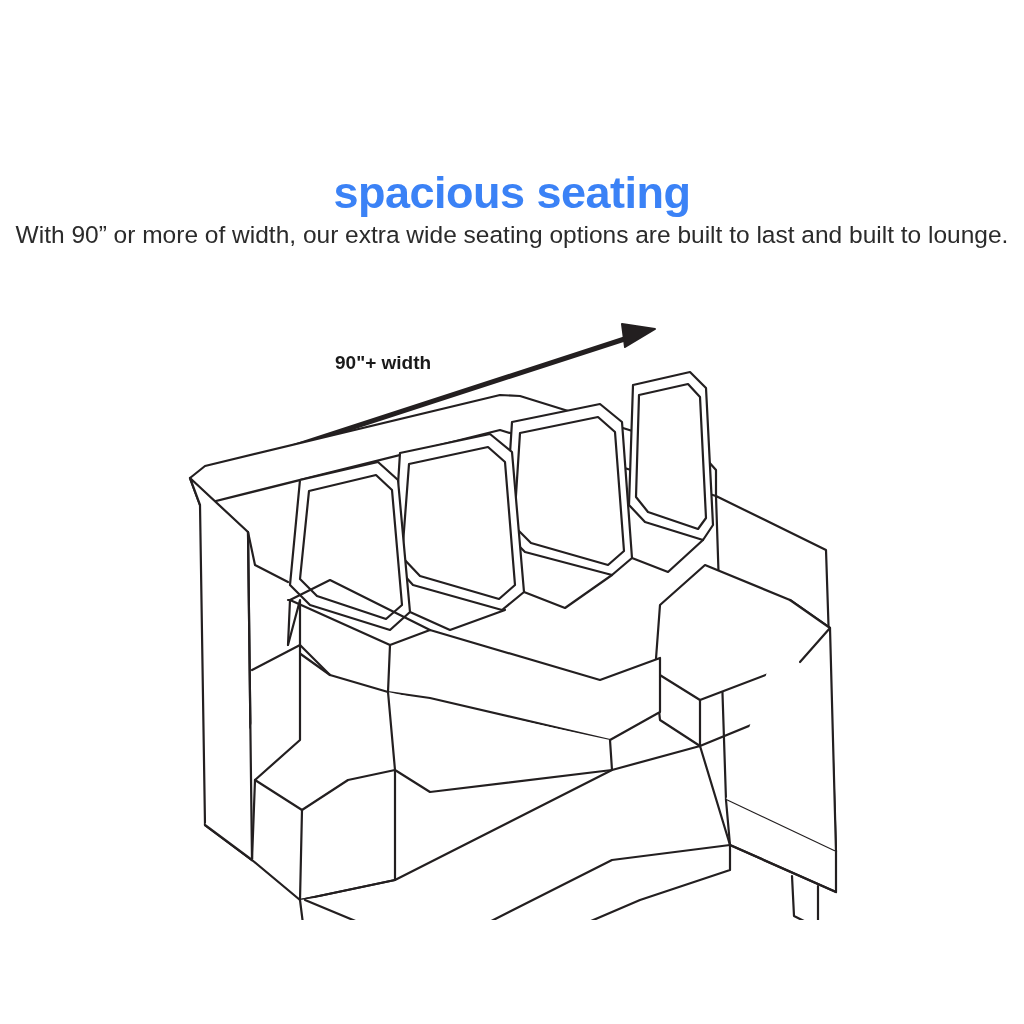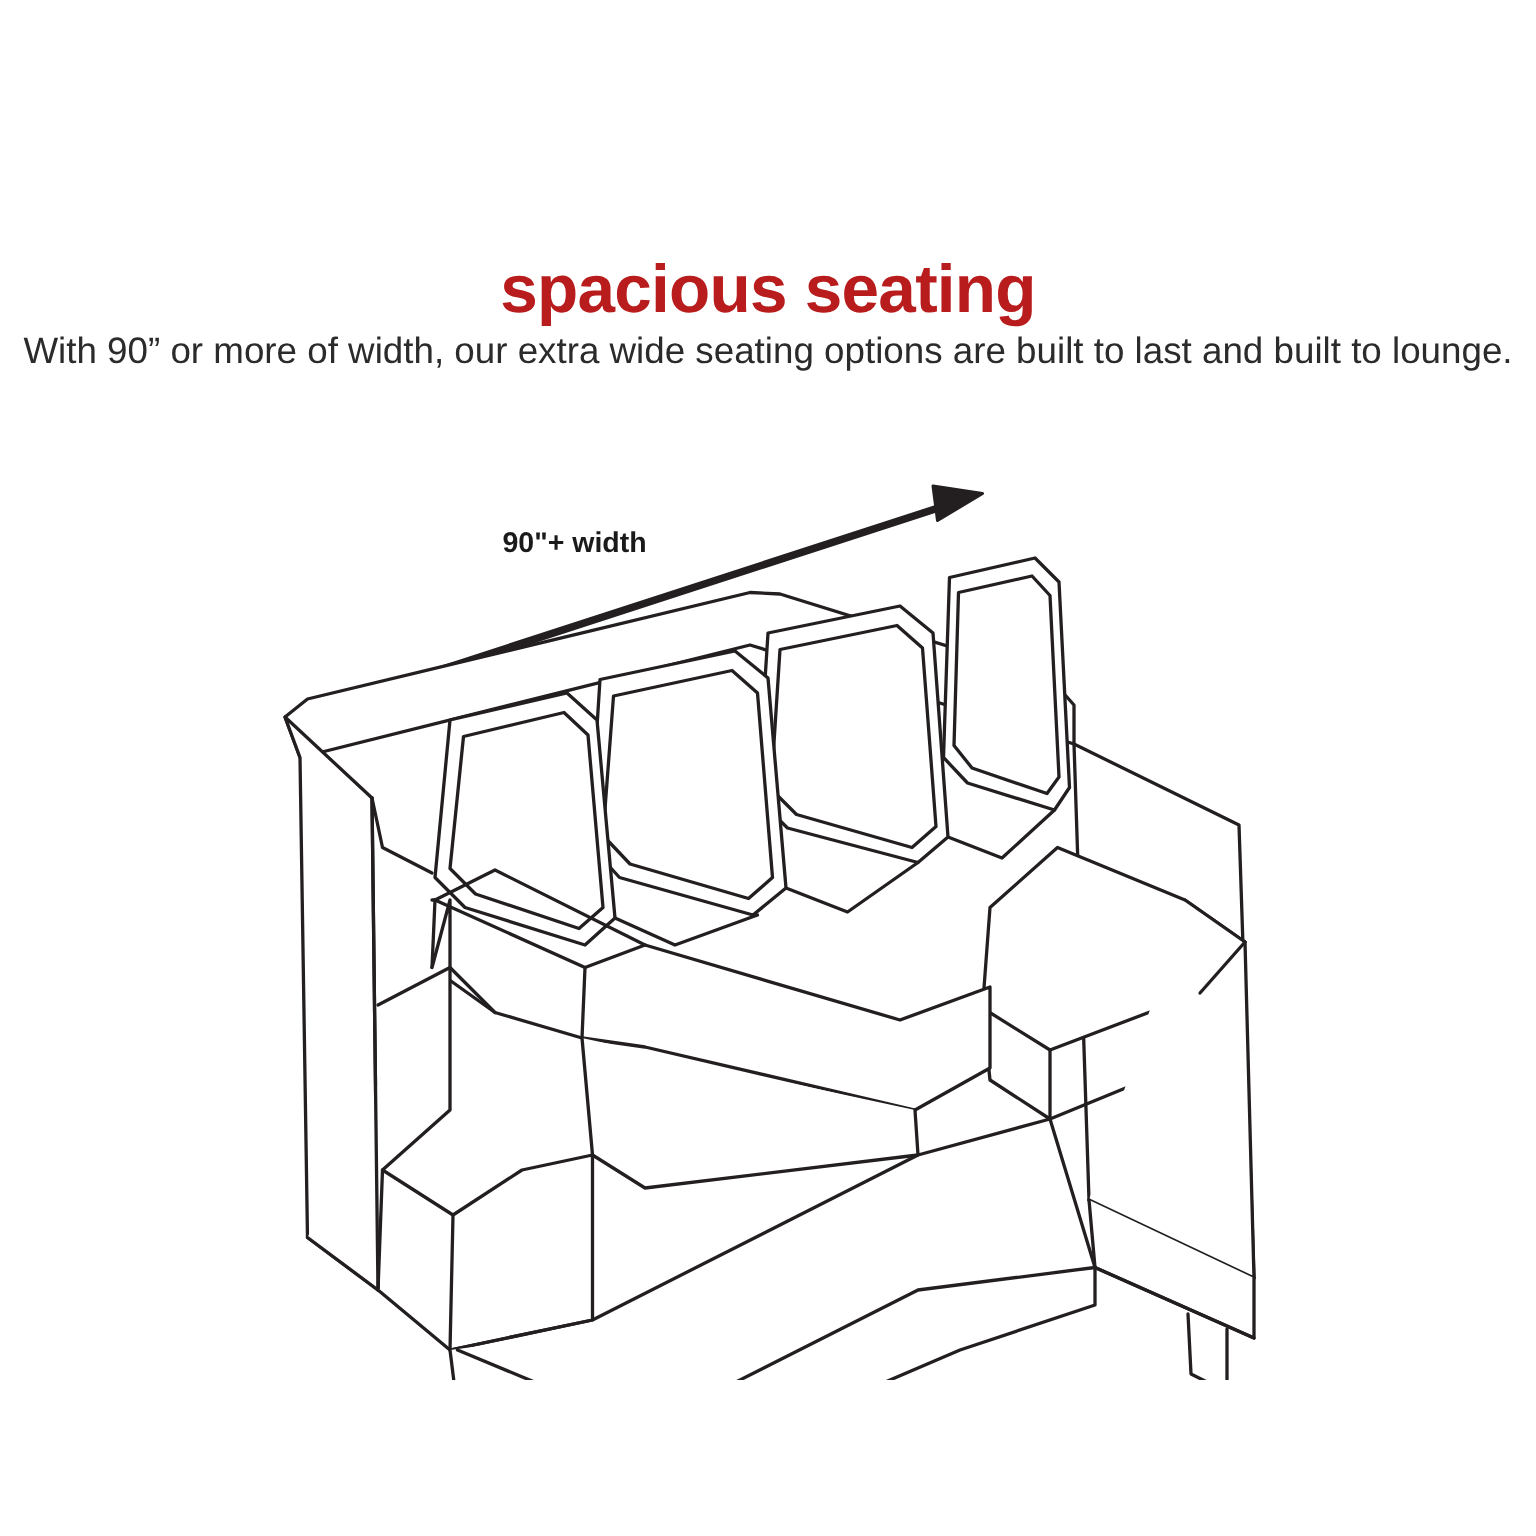--- a/index.html
+++ b/index.html
@@ -22,21 +22,21 @@
   }
   .headline {
     position: absolute;
     top: 138px;
     left: 0;
     width: 1024px;
     text-align: center;
     font-size: 45px;
     font-weight: bold;
     letter-spacing: -0.5px;
-    color: #b91c1c;
+    color: #3b82f6;
     line-height: 1.1;
   }
   .subcopy {
     position: absolute;
     top: 218px;
     left: 0;
     width: 1024px;
     text-align: center;
     font-size: 24.5px;
     font-weight: normal;

